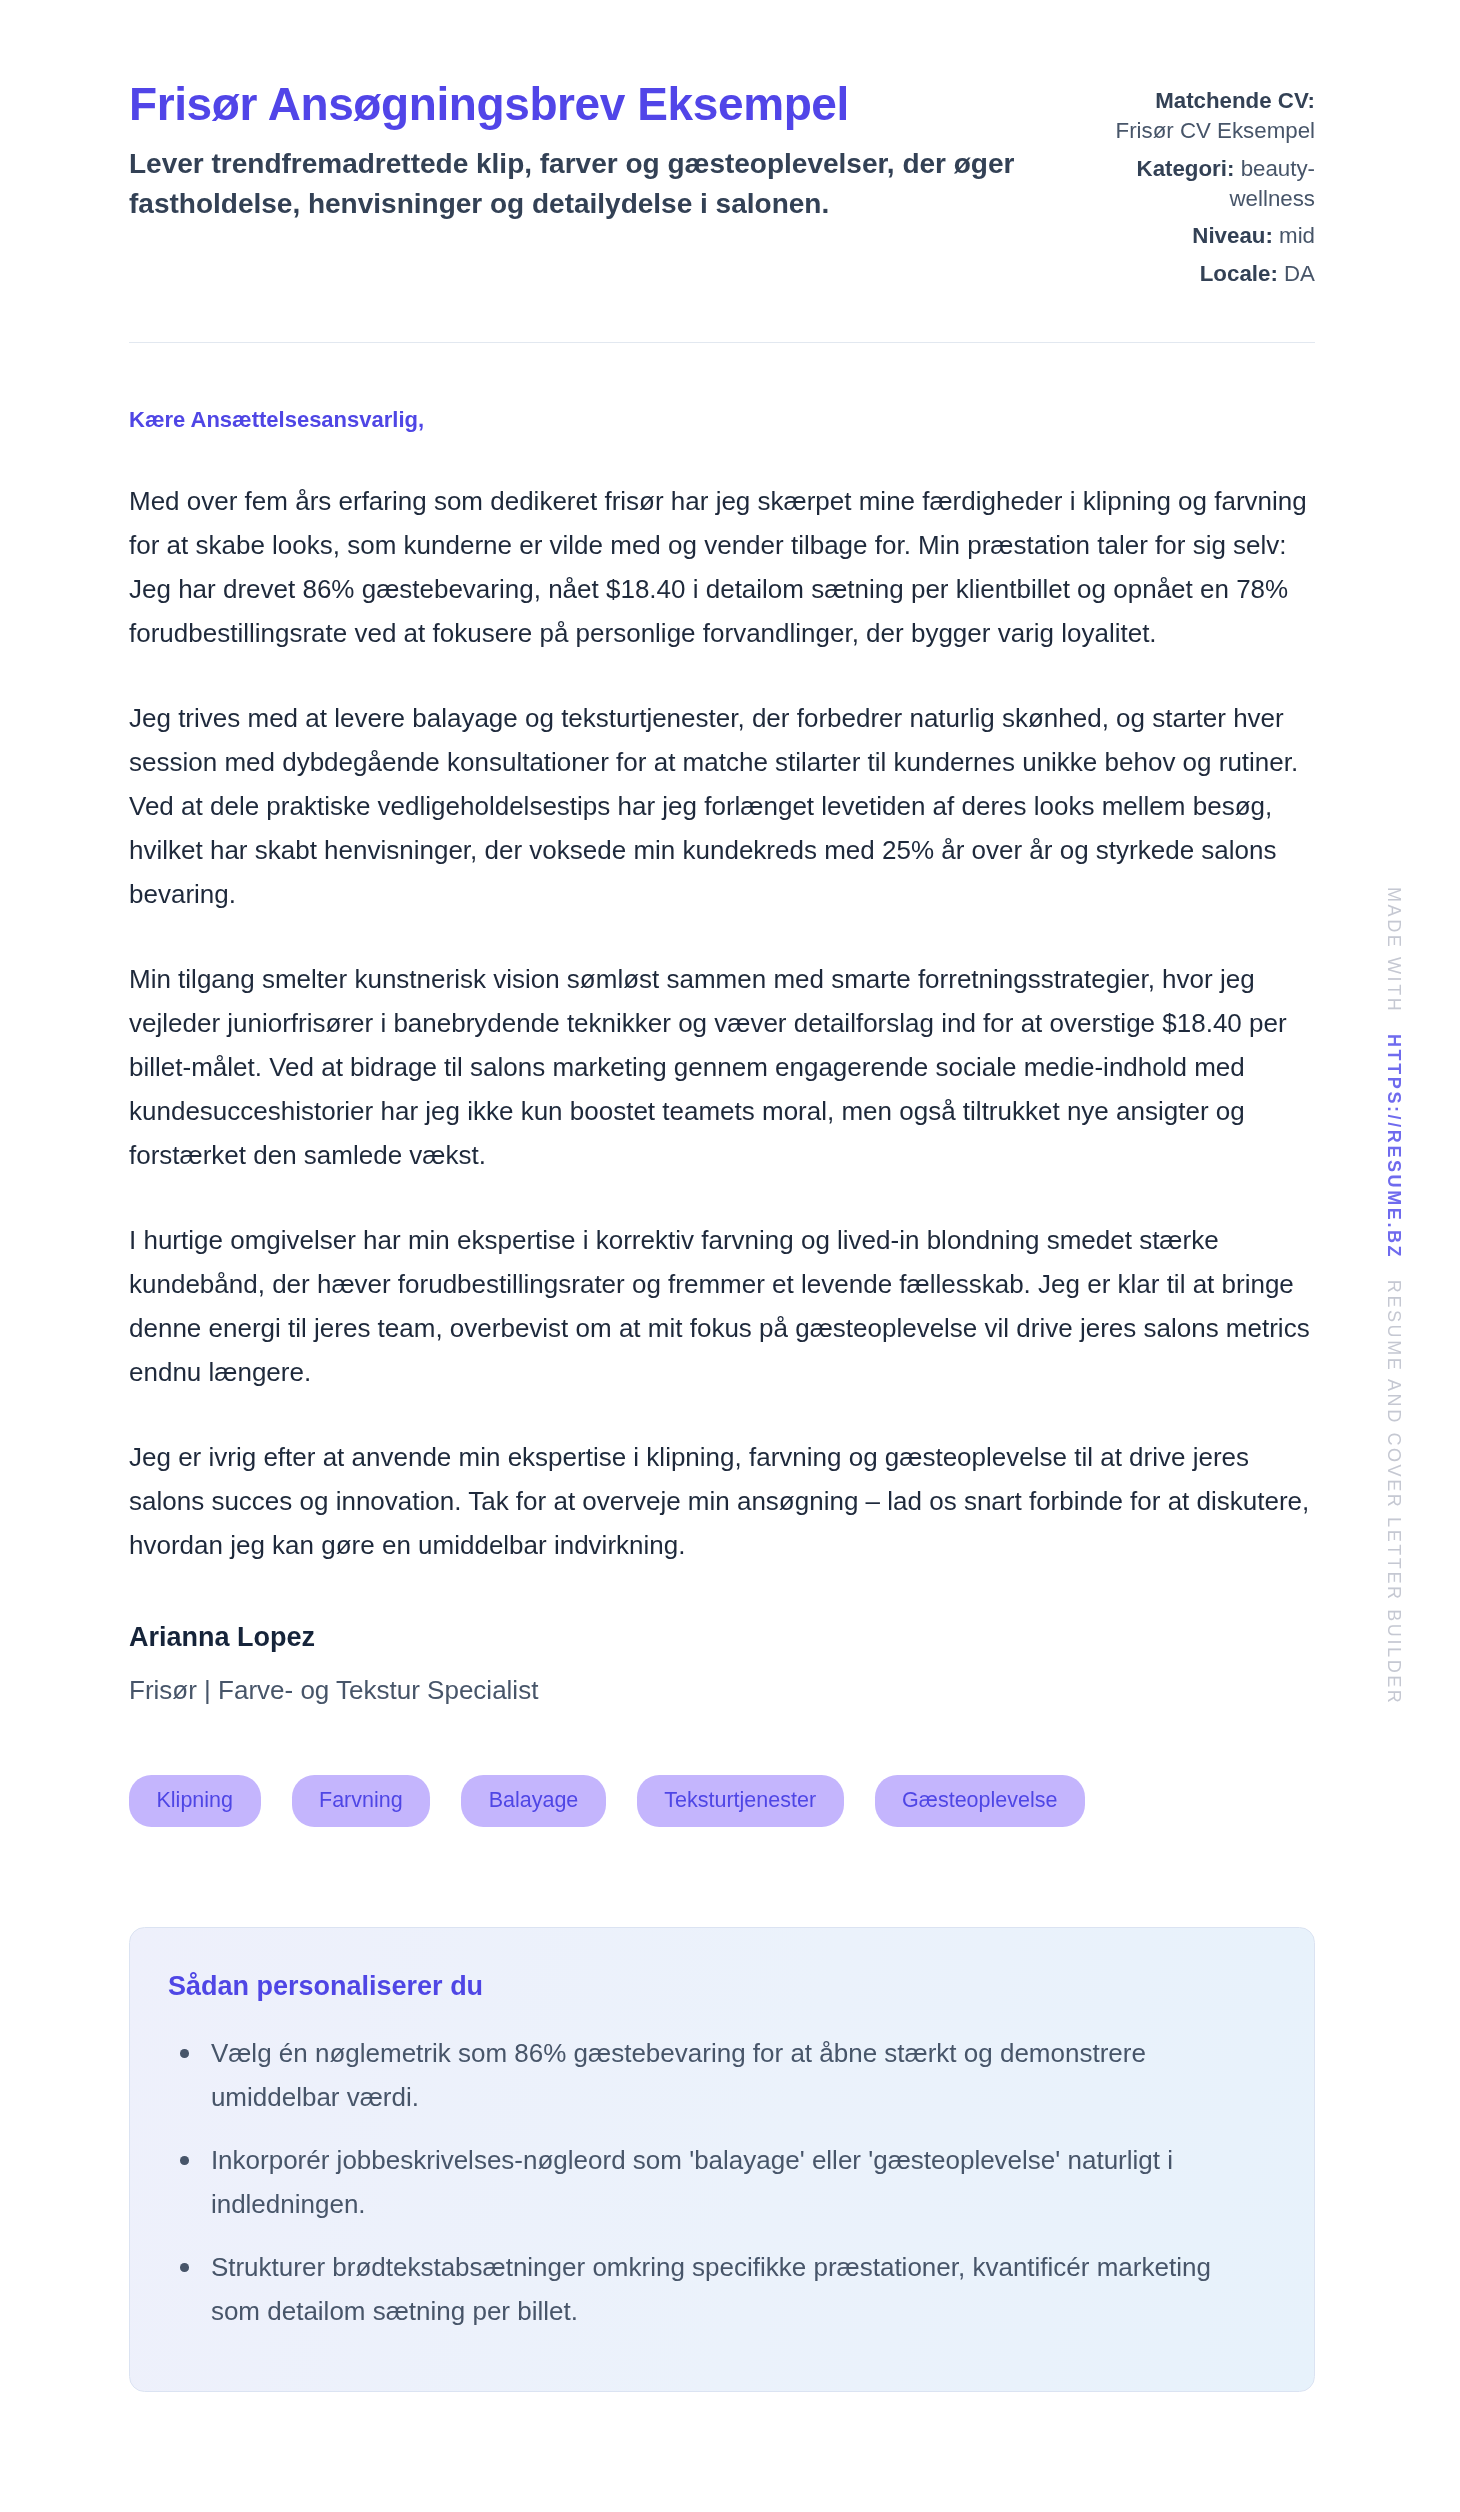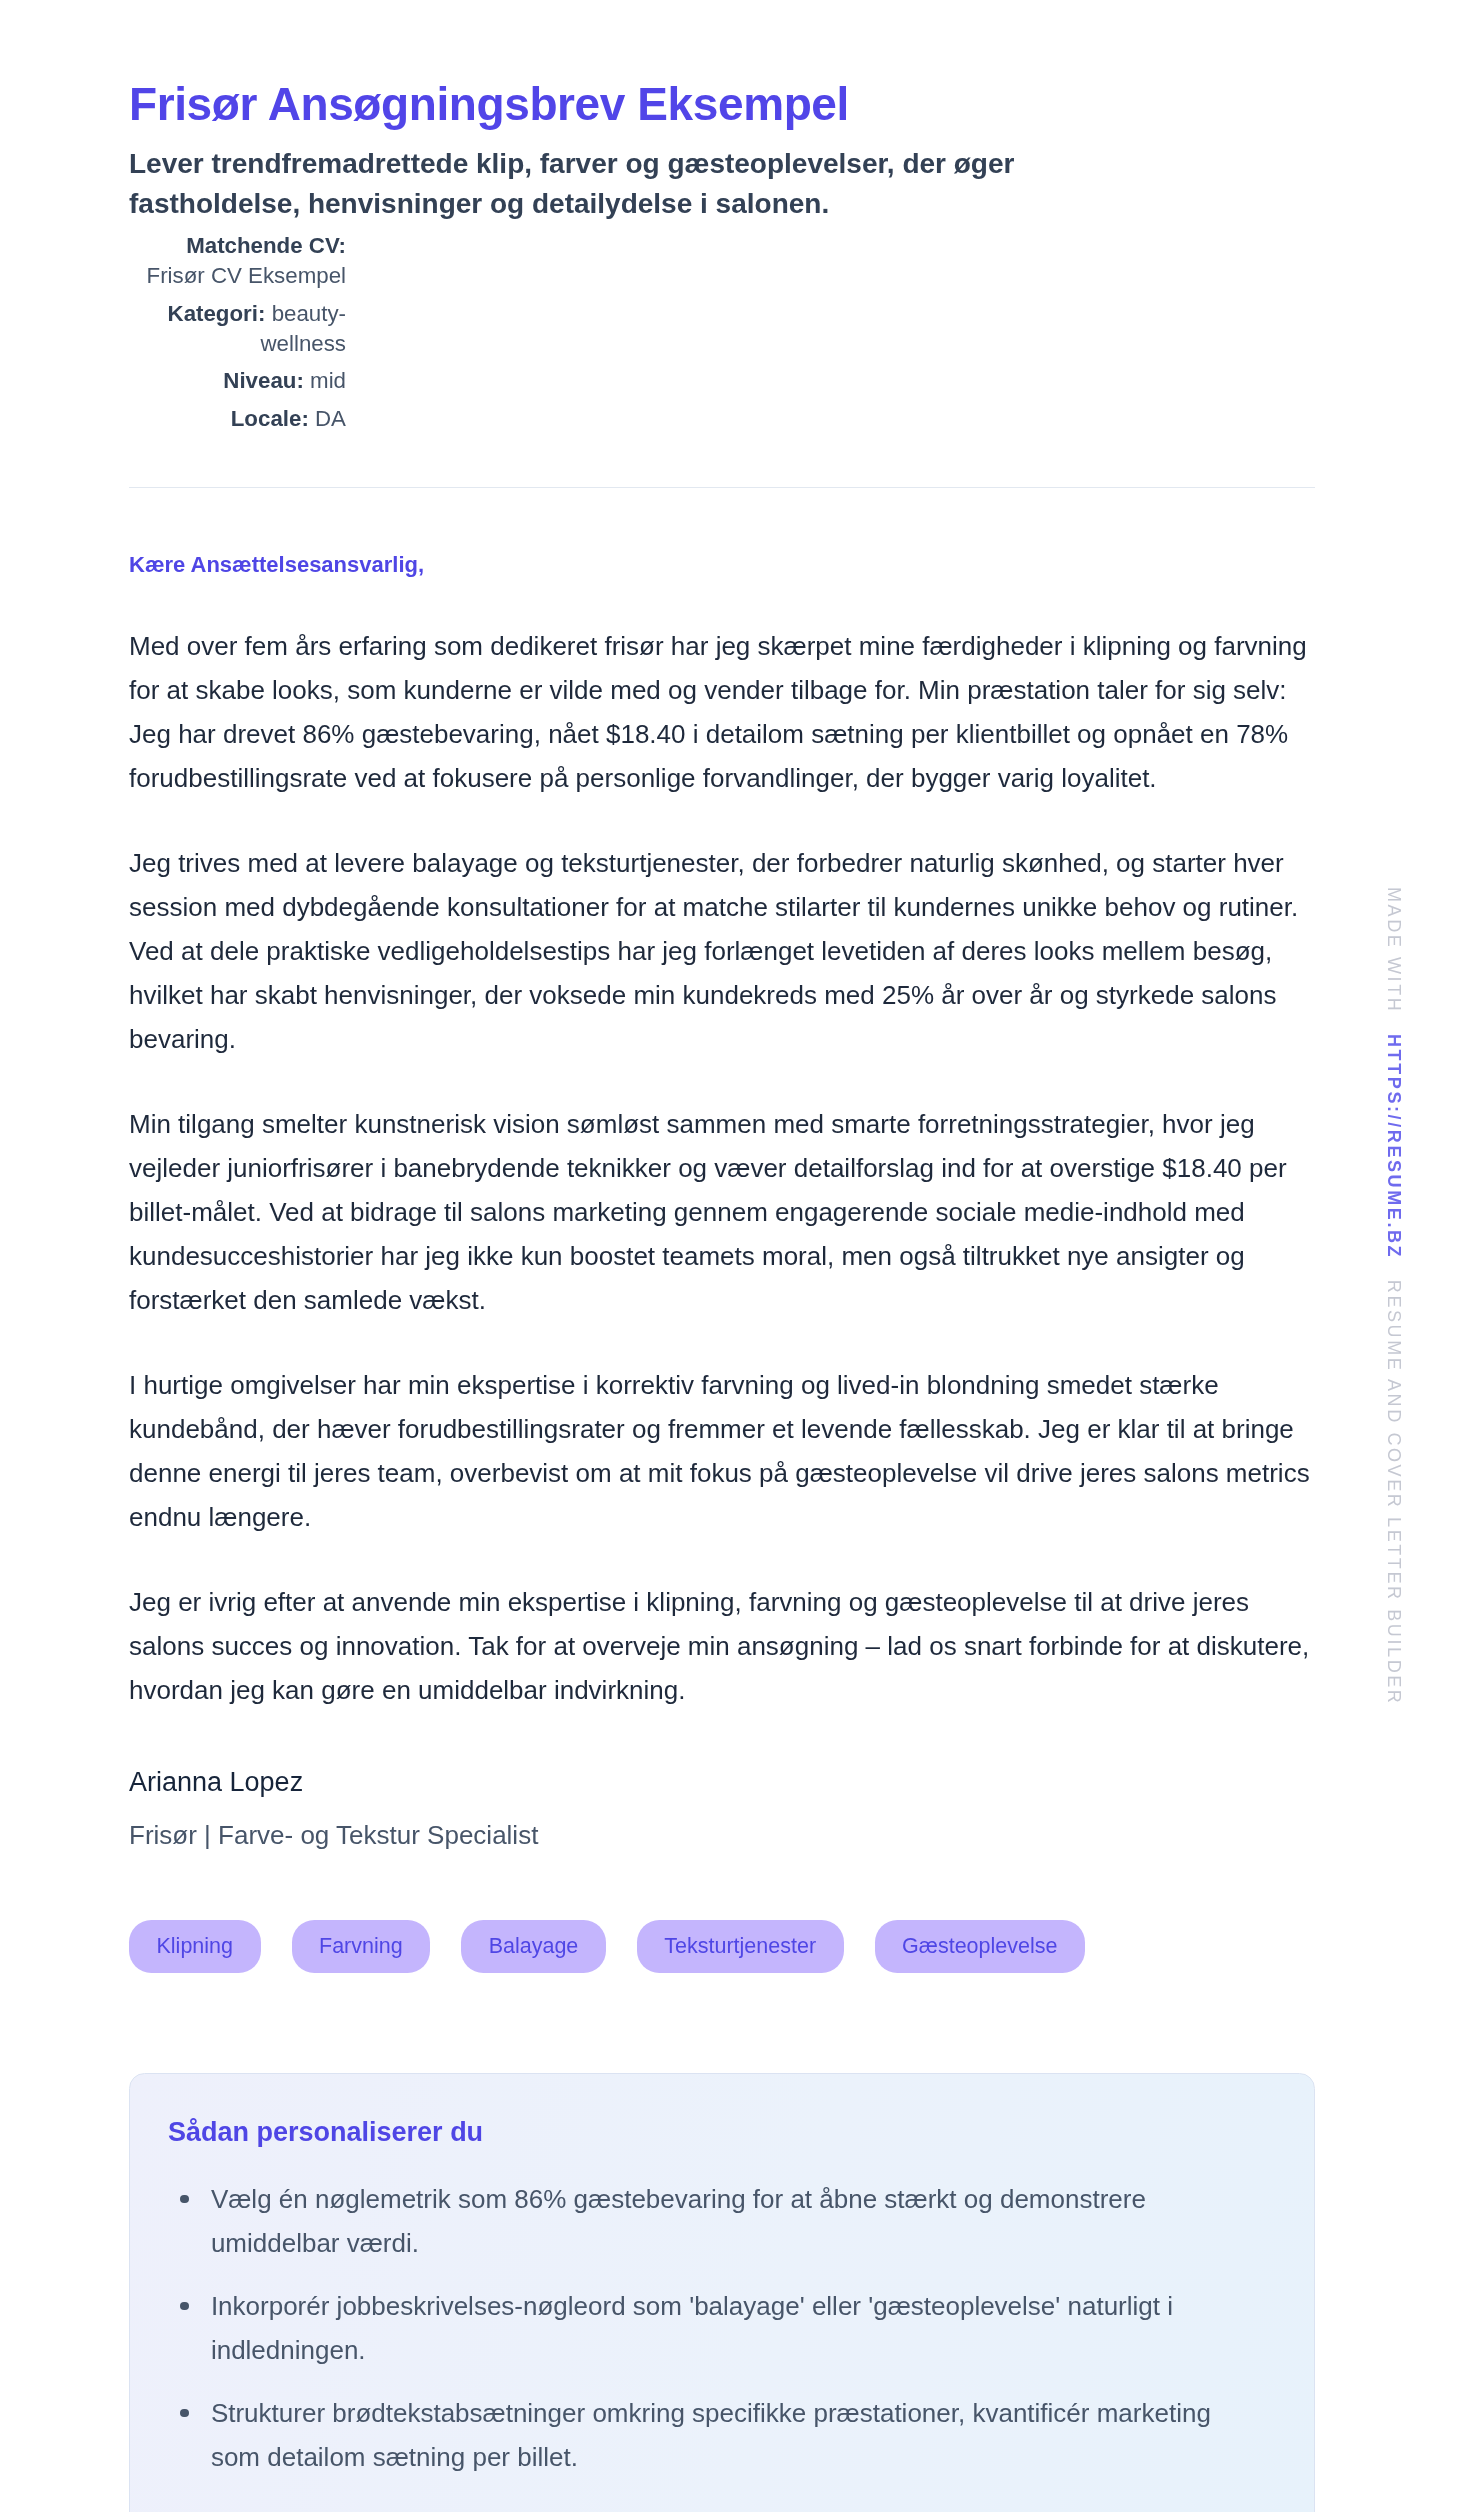--- a/index.html
+++ b/index.html
@@ -2,34 +2,34 @@
 <html style="font-size:13.7px"><head>
 <meta charset="utf-8">
 <style>
   html,body{margin:0;padding:0;background:#ffffff;}
   body{width:1461px;height:2512px;position:relative;overflow:hidden;
        font-family:"Liberation Sans", sans-serif;color:#1e293b;}
   .page{position:relative;width:1461px;height:2512px;}
   .content{padding:79px 146px 0 129px;}
 
   
-  .header{display:flex;justify-content:space-between;align-items:flex-start;flex-direction:column;}
+  .header{display:flex;justify-content:space-between;align-items:flex-start;}
   .header-left{width:924px;}
   h1.title{margin:0;font-size:46px;line-height:1.12;font-weight:700;color:#5145e8;letter-spacing:-0.4px;}
   .subtitle{margin:13.7px 0 0;font-size:28px;line-height:40px;font-weight:700;color:#334155;}
   .meta{width:217px;margin-top:6.9px;text-align:right;font-size:22.3px;line-height:30px;color:#475569;}
   .meta-item{margin-bottom:7.7px;}
   .meta-label{font-weight:700;color:#334155;}
   .divider{border:none;border-top:1.7px solid #e2e8f0;margin:45px 0 0;}
 
   
   .greeting{margin:64px 0 0;font-size:22px;font-weight:700;color:#4f46e5;}
   .paragraphs{margin-top:46px;}
   .para{margin:0 0 41px;font-size:26px;line-height:44px;color:#1e293b;}
-  .sig-name{margin:55px 0 0;font-size:27px;font-weight:400;color:#16243a;}
+  .sig-name{margin:55px 0 0;font-size:27px;font-weight:700;color:#16243a;}
   .sig-role{margin:22.3px 0 0;font-size:26px;color:#475569;}
 
   
   .tags{margin-top:69px;display:flex;flex-wrap:wrap;gap:31px;}
   .tag{display:inline-block;background:#c4b5fd;color:#4f46e5;font-size:21.5px;
        padding:15.5px 27.5px;border-radius:22.3px;line-height:1;}
 
   
   .tips{margin-top:100px;border:0.9px solid #dbe3f2;border-radius:15.5px;
         background:linear-gradient(105deg,#eef0fb 0%,#ebf2fb 55%,#e7f2fb 100%);

